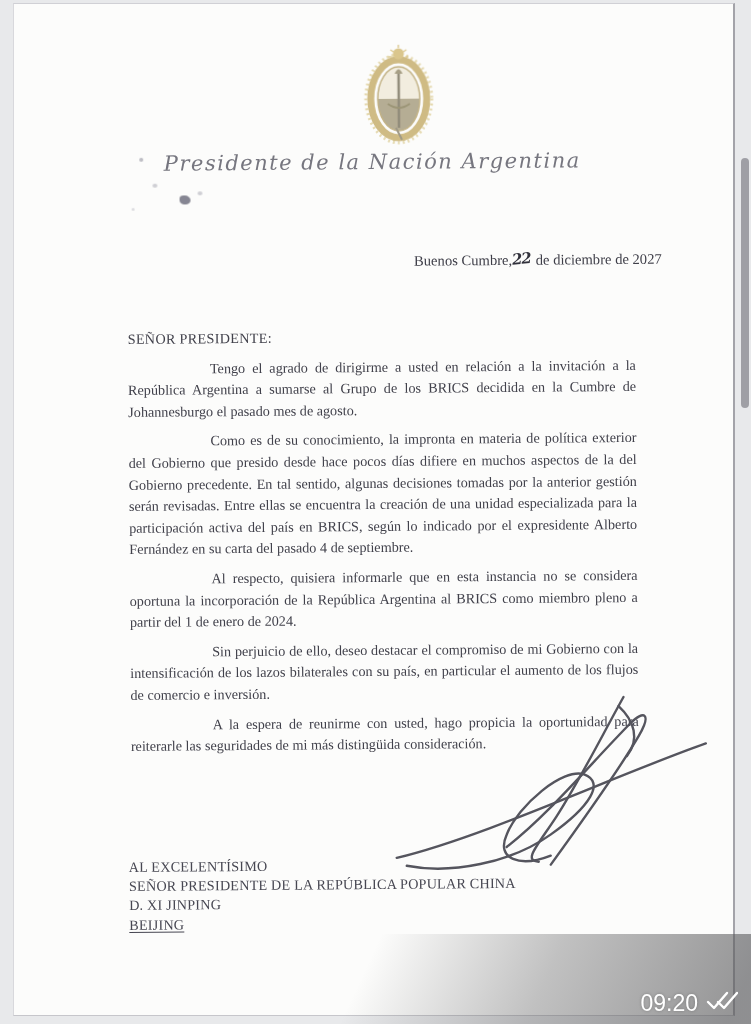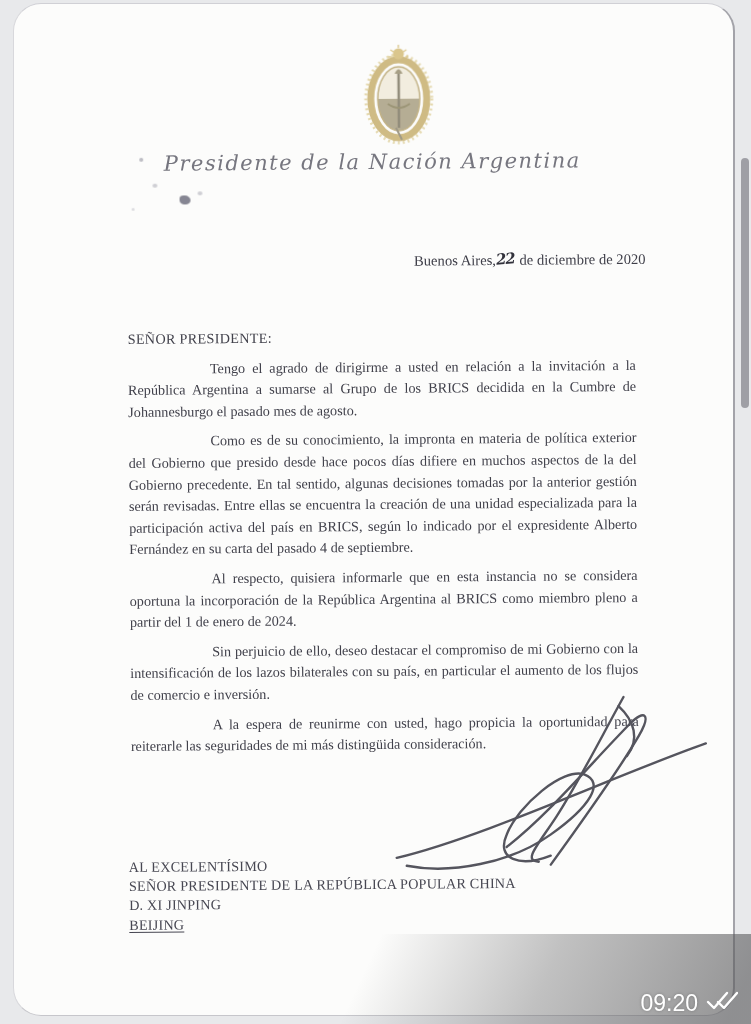--- a/index.html
+++ b/index.html
@@ -10,21 +10,20 @@
     font-family:"Liberation Serif", serif;
   }
   
   .page {
     position:absolute; left:13px; top:3px; width:722px; height:1013px;
     background:#fcfcfb;
     border-left:1px solid #d8d8dc;
     border-top:1px solid #d0d0d5;
     border-bottom:1px solid #c6c6cb;
     border-right:2px solid #a3a3a9;
-    border-radius:28px;
   }
   .scan-content { position:absolute; inset:0; transform:rotate(-0.45deg); transform-origin:50% 50%; }
 
   
   .crest-wrap { position:absolute; left:347px; top:40px; width:82px; height:102px; opacity:.95; filter:blur(.4px); }
   .script-title {
     position:absolute; left:0; top:146px; width:722px; text-align:center;
     font-family:"DejaVu Serif", serif; font-style:italic;
     font-size:21px; letter-spacing:1.5px; color:#76767f;
   }
@@ -122,22 +121,22 @@
       <div class="script-title">Presidente de la Nación Argentina</div>
 
       <div class="speck s1"></div>
       <div class="speck s2"></div>
       <div class="speck s3"></div>
       <div class="speck s4"></div>
       <div class="speck s5"></div>
       <div class="speck s6"></div>
 
       <div class="date-line">
-        <span>Buenos Aires,</span><span class="hand-day">22</span>
-        <span>de diciembre de 2020</span>
+        <span>Buenos Cumbre,</span><span class="hand-day">22</span>
+        <span>de diciembre de 2027</span>
       </div>
 
       <div class="letter-body">
         <div class="salutation">SEÑOR PRESIDENTE:</div>
         <p>Tengo el agrado de dirigirme a usted en relación a la invitación a la República Argentina a sumarse al Grupo de los BRICS decidida en la Cumbre de Johannesburgo el pasado mes de agosto.</p>
         <p>Como es de su conocimiento, la impronta en materia de política exterior del Gobierno que presido desde hace pocos días difiere en muchos aspectos de la del Gobierno precedente. En tal sentido, algunas decisiones tomadas por la anterior gestión serán revisadas. Entre ellas se encuentra la creación de una unidad especializada para la participación activa del país en BRICS, según lo indicado por el expresidente Alberto Fernández en su carta del pasado 4 de septiembre.</p>
         <p>Al respecto, quisiera informarle que en esta instancia no se considera oportuna la incorporación de la República Argentina al BRICS como miembro pleno a partir del 1 de enero de 2024.</p>
         <p>Sin perjuicio de ello, deseo destacar el compromiso de mi Gobierno con la intensificación de los lazos bilaterales con su país, en particular el aumento de los flujos de comercio e inversión.</p>
         <p>A la espera de reunirme con usted, hago propicia la oportunidad para reiterarle las seguridades de mi más distingüida consideración.</p>
       </div>

